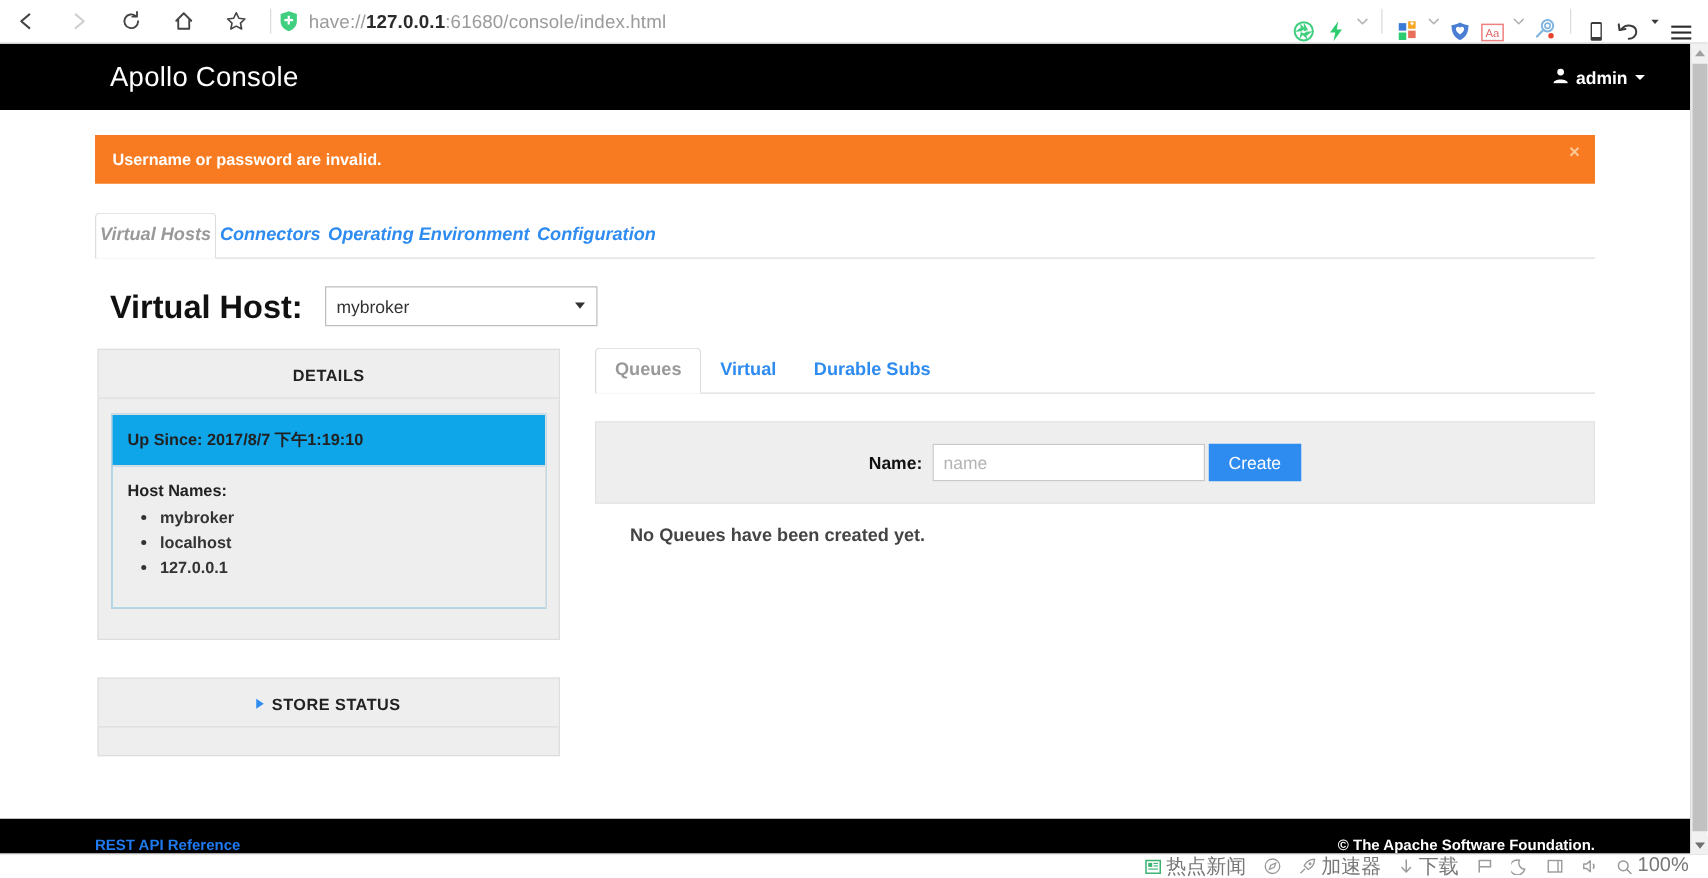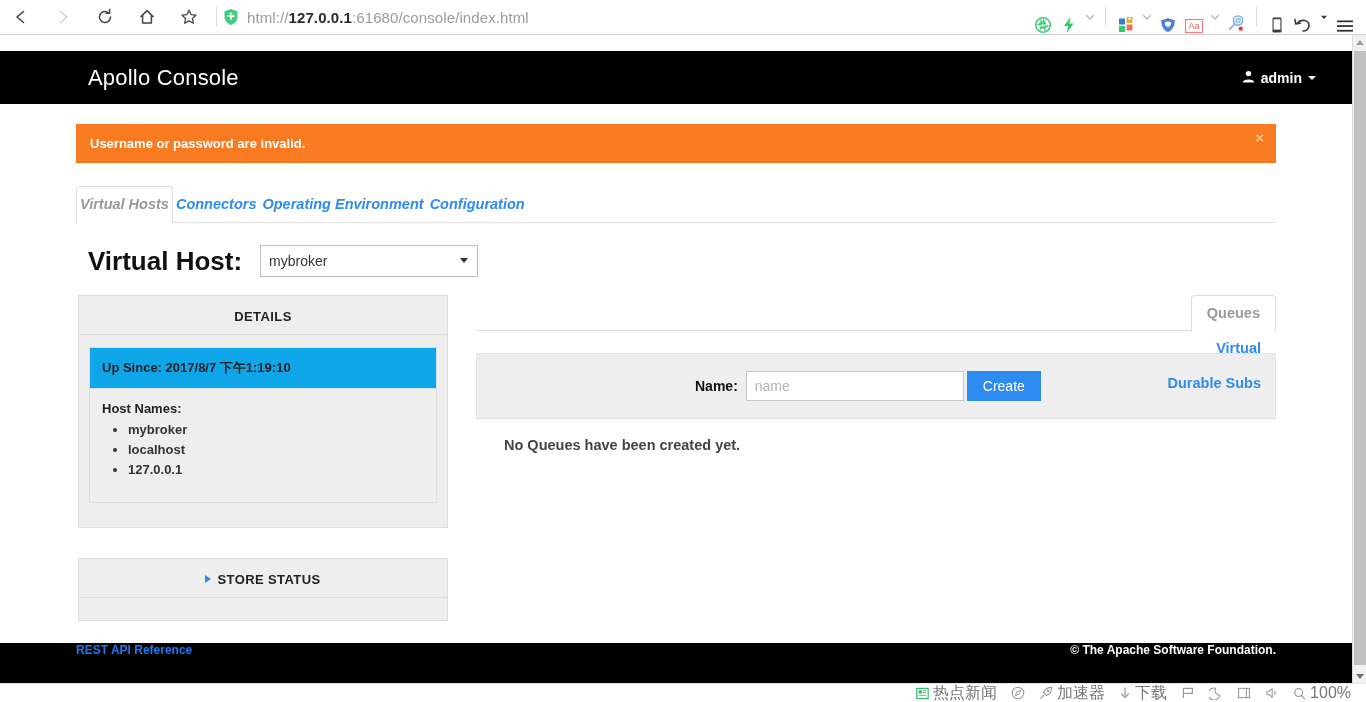--- a/index.html
+++ b/index.html
@@ -66,21 +66,20 @@
     width: 1352px; height: 648px;
     background: #ffffff;
     overflow: hidden;
   }
 
   .app-header {
     height: 53px; background: #000000;
     display: flex; align-items: center;
     padding: 0 36px 0 88px;
     justify-content: space-between;
-    margin-top: 16px;
   }
   .brand { color: #ffffff; font-size: 22px; font-weight: 400; letter-spacing: .2px;}
   .user-menu {
     color: #ffffff; font-size: 14px; font-weight: 700;
     display: flex; align-items: center; gap: 6px; cursor: pointer;
   }
   .caret-down {
     display:inline-block; width:0;height:0;
     border-left:4px solid transparent; border-right:4px solid transparent;
     border-top:4px solid #ffffff;
@@ -204,21 +203,20 @@
     line-height: 20px;
   }
 
   .store-panel .panel-head { border-bottom: 1px solid #dddddd; }
   .store-panel .panel-body { padding: 0; height: 22px; }
 
   .subtabs {
     border-bottom: 1px solid #dddddd;
     display: flex; align-items: flex-end;
     height: 36px;
-    flex-direction: column;
   }
   .subtab {
     font-size: 14.5px; font-weight: 700;
     color: #2e8bf0; cursor: pointer;
     padding: 8px 15px; line-height: 19px;
     text-decoration: none;
   }
   .subtab.active {
     color: #999999; background: #ffffff;
     border: 1px solid #dddddd; border-bottom: 1px solid #ffffff;
@@ -253,23 +251,23 @@
     font-family: "Liberation Sans", sans-serif;
     margin-left: 3px;
   }
   .empty-msg {
     margin-top: 18px; margin-left: 28px;
     font-size: 14.5px; font-weight: 700; color: #444;
   }
 
   .footer {
     position: absolute; bottom: 0; left: 0;
-    width: 1352px; height: 40px;
+    width: 1352px; height: 28px;
     background: #000000;
-    display: flex; align-items: flex-start;
+    display: flex; align-items: flex-end;
   }
   .footer-inner {
     width: 1200px; margin: 0 auto;
     display: flex; align-items: center; justify-content: space-between;
   }
   .footer a {
     color: #1f7af0; font-size: 12px; font-weight: 700; text-decoration: none;
     cursor: pointer;
   }
   .footer .copy { color: #ffffff; font-size: 12px; font-weight: 700; }
@@ -366,21 +364,21 @@
   </div>
   <div class="nav-sep"></div>
   <div class="addr-wrap">
     <span class="addr-shield">
       <svg width="16" height="18" viewBox="0 0 16 18">
         <path d="M8 1 L14.5 3.2 V9 C14.5 13 11.5 15.8 8 17 C4.5 15.8 1.5 13 1.5 9 V3.2 Z" fill="#3fcf7e"></path>
         <rect x="7.1" y="4.6" width="1.8" height="7" fill="#ffffff"></rect>
         <rect x="4.5" y="7.2" width="7" height="1.8" fill="#ffffff"></rect>
       </svg>
     </span>
-    <span class="addr-text"><span>html://</span><b>127.0.0.1</b><span>:61680/console/index.html</span></span>
+    <span class="addr-text"><span>have://</span><b>127.0.0.1</b><span>:61680/console/index.html</span></span>
   </div>
   <div class="chrome-right">
     <div class="cr-icon">
       <svg width="18" height="18" viewBox="0 0 18 18">
         <circle cx="9" cy="9" r="7.3" fill="none" stroke="#3fcf7e" stroke-width="1.6"></circle>
         <path d="M9 2 L12.5 8 L9 9 Z M16 9 L11 12.8 L10.2 9.4 Z M12 15.8 L7.6 11.4 L10.4 10 Z M2 9.4 L7.2 5.6 L8 9 Z M6 2.4 L10 7.2 L7 8.6 Z M5.6 15.2 L6.6 9.6 L9.2 10.8 Z" fill="#3fcf7e"></path>
       </svg>
     </div>
     <div class="cr-icon">
       <svg width="16" height="18" viewBox="0 0 16 18">

